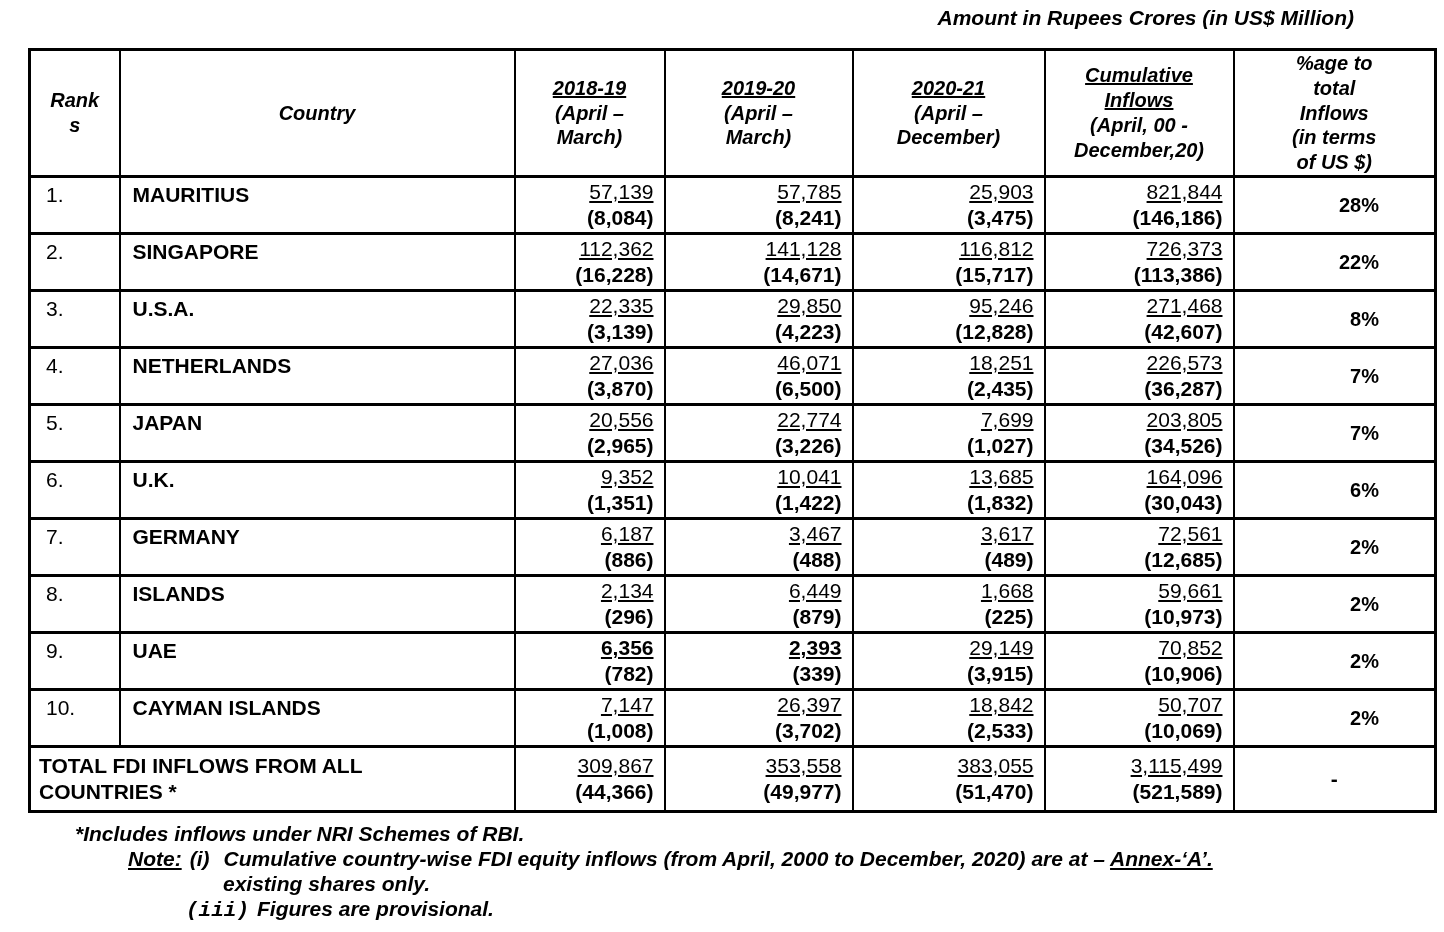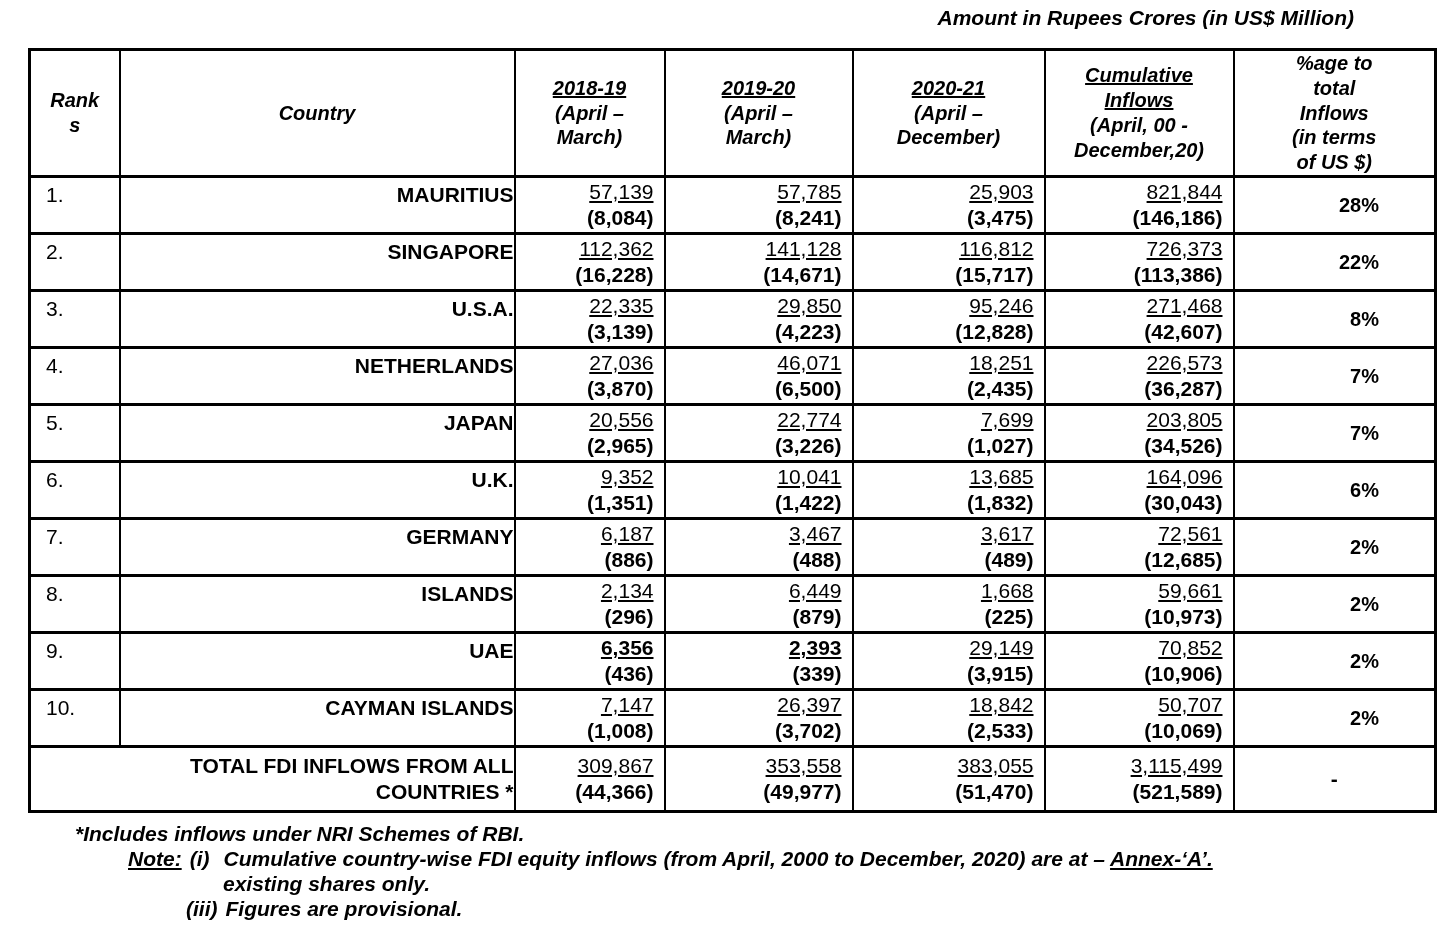--- a/index.html
+++ b/index.html
@@ -29,56 +29,56 @@
     font-size: 20px; font-weight: bold; font-style: italic; line-height: 1.24;
   }
   .hdr-title { text-decoration: underline; }
   tr.data-row td { height: 57px; }
   td.rank {
     vertical-align: top; padding: 4px 0 0 15px;
     font-size: 21px; line-height: 26px; font-weight: normal;
   }
   td.country {
     vertical-align: top; padding: 4px 0 0 12px;
-    font-size: 21px; line-height: 26px; font-weight: bold; text-align: right;
+    font-size: 21px; line-height: 26px; font-weight: bold;
   }
   td.num {
     text-align: right; padding-right: 10px; vertical-align: middle;
     font-size: 21px; line-height: 26px;
   }
   .v  { font-weight: normal; text-decoration: underline; }
   .vp { font-weight: bold; }
   .v.vbold { font-weight: bold; }
   td.pct {
     text-align: right; padding-right: 55px; vertical-align: middle;
     font-size: 20px; font-weight: bold;
   }
   tr.total-row td { height: 65px; }
   td.total-label {
     vertical-align: middle; padding-left: 8px;
-    font-size: 21px; line-height: 26px; font-weight: bold; text-align: right;
+    font-size: 21px; line-height: 26px; font-weight: bold;
   }
   td.total-dash {
     text-align: center; vertical-align: middle;
     font-size: 21px; font-weight: bold; padding-right: 0;
   }
   .footnotes {
     margin-top: 8px; font-size: 21px; font-weight: bold; font-style: italic;
     line-height: 25px;
   }
   .fn1 { margin-left: 75px; }
   .fn2 { margin-left: 128px; }
   .fn3 { margin-left: 189px; }
   .fn4 { margin-left: 223px; }
   .fn5 { margin-left: 186px; }
   .note-label { text-decoration: underline; }
   .annex { text-decoration: underline; }
   .note-num  { margin-right: 14px; margin-left: 8px; }
   .note-num2 { margin-right: 14px; }
-  .note-num3 { margin-right: 8px; }
+  .note-num3 { margin-right: 8px; font-family: Liberation Mono, monospace; }
 </style>
 </head>
 <body>
 
 <div class="page">
 
   <div class="caption">Amount in Rupees Crores (in US$ Million)</div>
 
   <table class="fdi">
     <colgroup>
@@ -298,21 +298,21 @@
       <div class="vp">(10,973)</div>
     </td>
     <td class="pct">2%</td>
   </tr>
 
   <tr class="data-row">
     <td class="rank">9.</td>
     <td class="country">UAE</td>
     <td class="num">
       <div class="v vbold">6,356</div>
-      <div class="vp">(436)</div>
+      <div class="vp">(782)</div>
     </td>
     <td class="num">
       <div class="v vbold">2,393</div>
       <div class="vp">(339)</div>
     </td>
     <td class="num">
       <div class="v">29,149</div>
       <div class="vp">(3,915)</div>
     </td>
     <td class="num">

